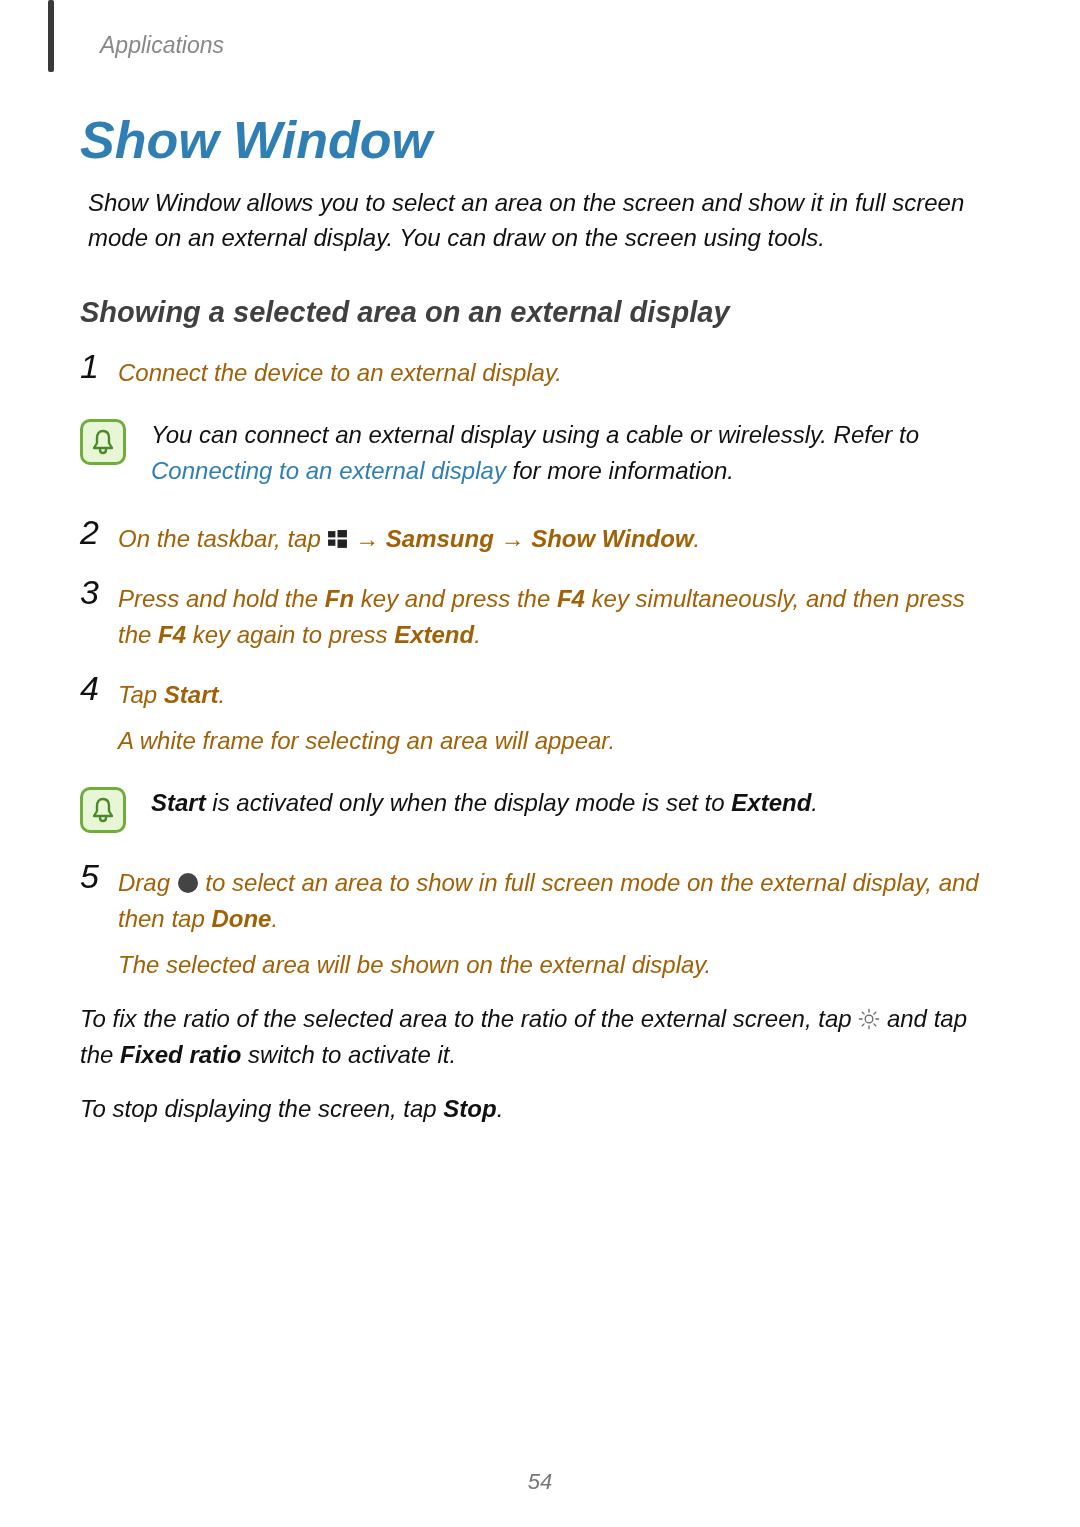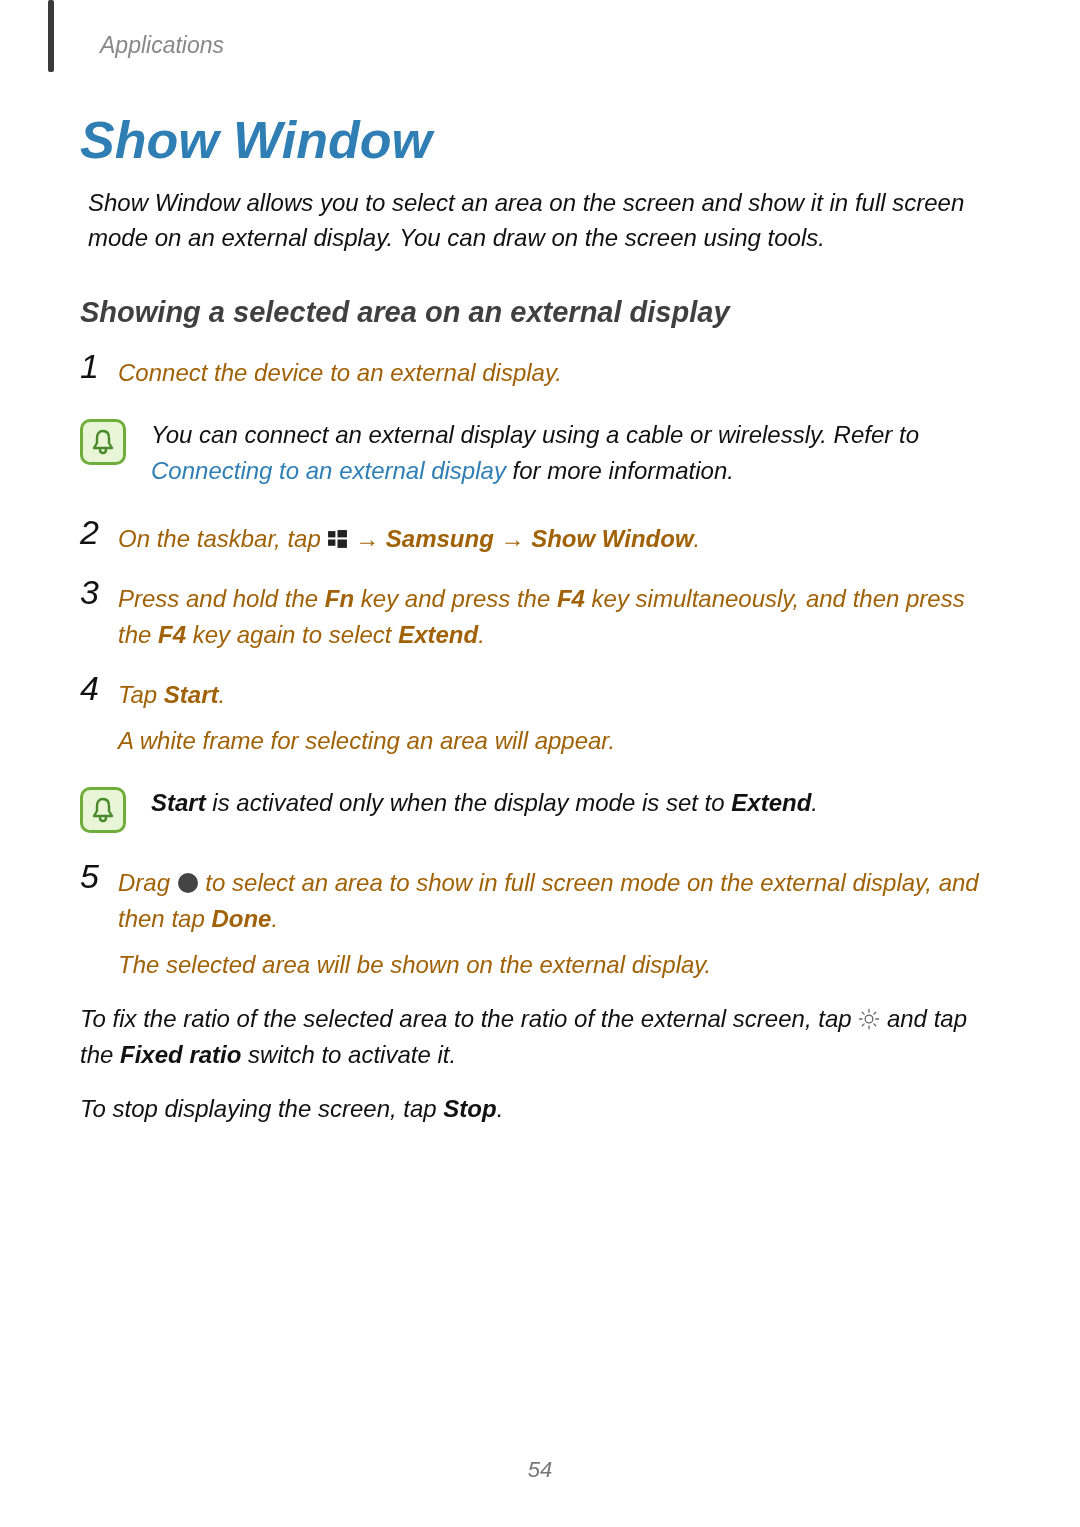--- a/index.html
+++ b/index.html
@@ -111,21 +111,21 @@
   }
   .link { color: #2f7fb5; }
   .b { font-weight: 700; }
   .inline-icon {
     display: inline-block;
     vertical-align: -3px;
   }
   svg { display: block; }
   .footer-page {
     position: absolute;
-    bottom: 44px;
+    bottom: 32px;
     left: 0;
     width: 100%;
     text-align: center;
     font-size: 22px;
     color: #777;
   }
   .para {
     font-size: 24px;
     line-height: 1.5;
     margin: 18px 0 0 0;
@@ -172,21 +172,21 @@
             <rect x="1" y="10" width="7" height="6" fill="#222"></rect>
             <rect x="10" y="10" width="9" height="8" fill="#222"></rect>
           </svg>
         </span><span> → </span><span class="b">Samsung</span><span> → </span><span class="b">Show Window</span><span>.</span>
       </div>
     </div>
 
     <div class="step">
       <div class="step-num">3</div>
       <div class="step-body">
-        <span>Press and hold the </span><span class="b">Fn</span><span> key and press the </span><span class="b">F4</span><span> key simultaneously, and then press the </span><span class="b">F4</span><span> key again to select </span><span class="b">Extend</span><span>.</span>
+        <span>Press and hold the </span><span class="b">Fn</span><span> key and press the </span><span class="b">F4</span><span> key simultaneously, and then press the </span><span class="b">F4</span><span> key again to press </span><span class="b">Extend</span><span>.</span>
       </div>
     </div>
 
     <div class="step">
       <div class="step-num">4</div>
       <div class="step-body">
         <div>
           <span>Tap </span><span class="b">Start</span><span>.</span>
         </div>
         <div class="sub">A white frame for selecting an area will appear.</div>

